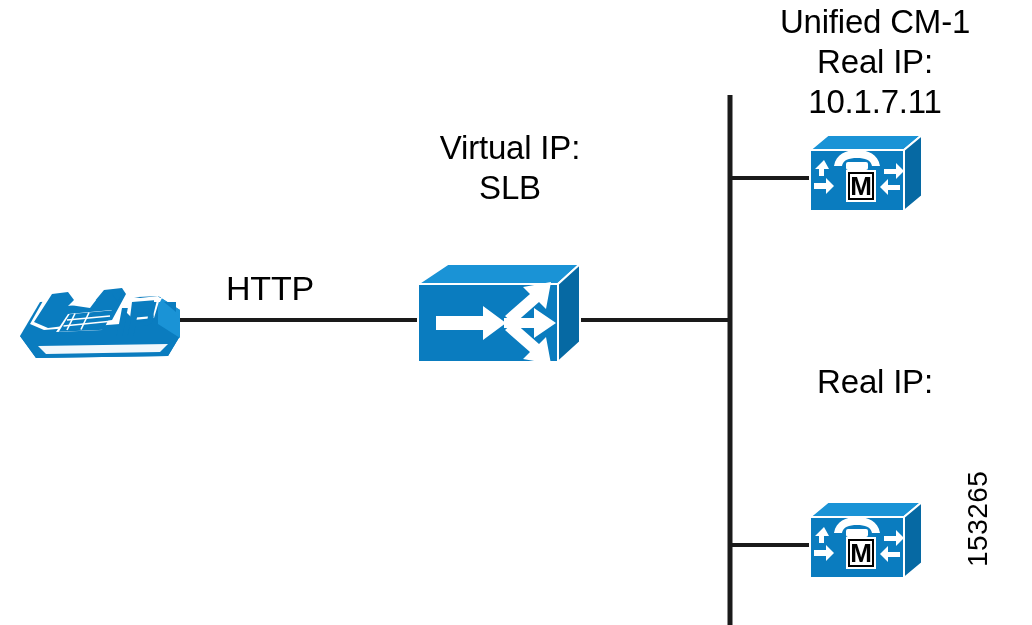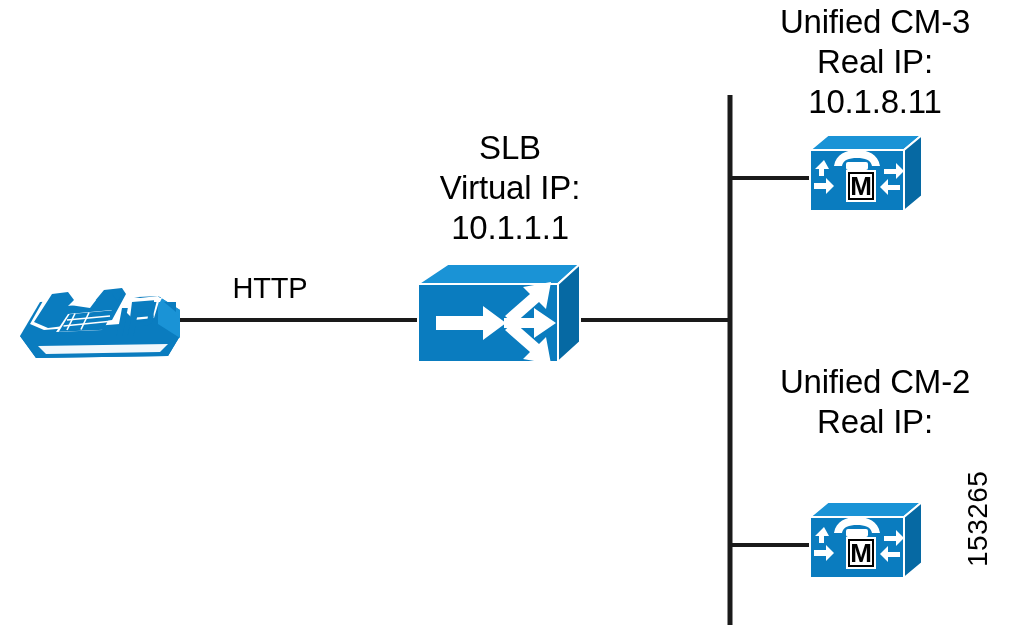--- a/index.html
+++ b/index.html
@@ -41,21 +41,21 @@
   }
   #cm2-label {
     left: 725px;
     top: 362px;
     width: 300px;
   }
   #http-label {
     left: 180px;
     top: 268px;
     width: 180px;
-    font-size: 29px;
+    font-size: 34px;
   }
 
   .figure-id {
     position: absolute;
     left: 962px;
     top: 495px;
     width: 130px;
     transform: rotate(-90deg);
     transform-origin: 36px 36px;
     font-family: "Liberation Sans", sans-serif;
@@ -183,31 +183,29 @@
       <rect x="47" y="45" width="24" height="26" fill="#ffffff" stroke="#000000" stroke-width="2"></rect>
       <text x="59" y="67" text-anchor="middle" font-family="Liberation Sans, sans-serif" font-size="26" font-weight="bold" fill="#000000">M</text>
     </svg>
   </div>
 
   <div class="label" id="http-label">
     <span class="ln">HTTP</span>
   </div>
 
   <div class="label" id="slb-label">
+    <span class="ln">Virtual IP:</span>
     <span class="ln">SLB</span>
-    <span class="ln">Virtual IP:</span>
-    <span class="ln">10.1.1.1</span>
   </div>
 
   <div class="label" id="cm1-label">
-    <span class="ln">Unified CM-3</span>
+    <span class="ln">Unified CM-1</span>
     <span class="ln">Real IP:</span>
-    <span class="ln">10.1.8.11</span>
+    <span class="ln">10.1.7.11</span>
   </div>
 
   <div class="label" id="cm2-label">
-    <span class="ln">Unified CM-2</span>
     <span class="ln">Real IP:</span>
   </div>
 
   <div class="figure-id">153265</div>
 
 </div>
 
 </body></html>

